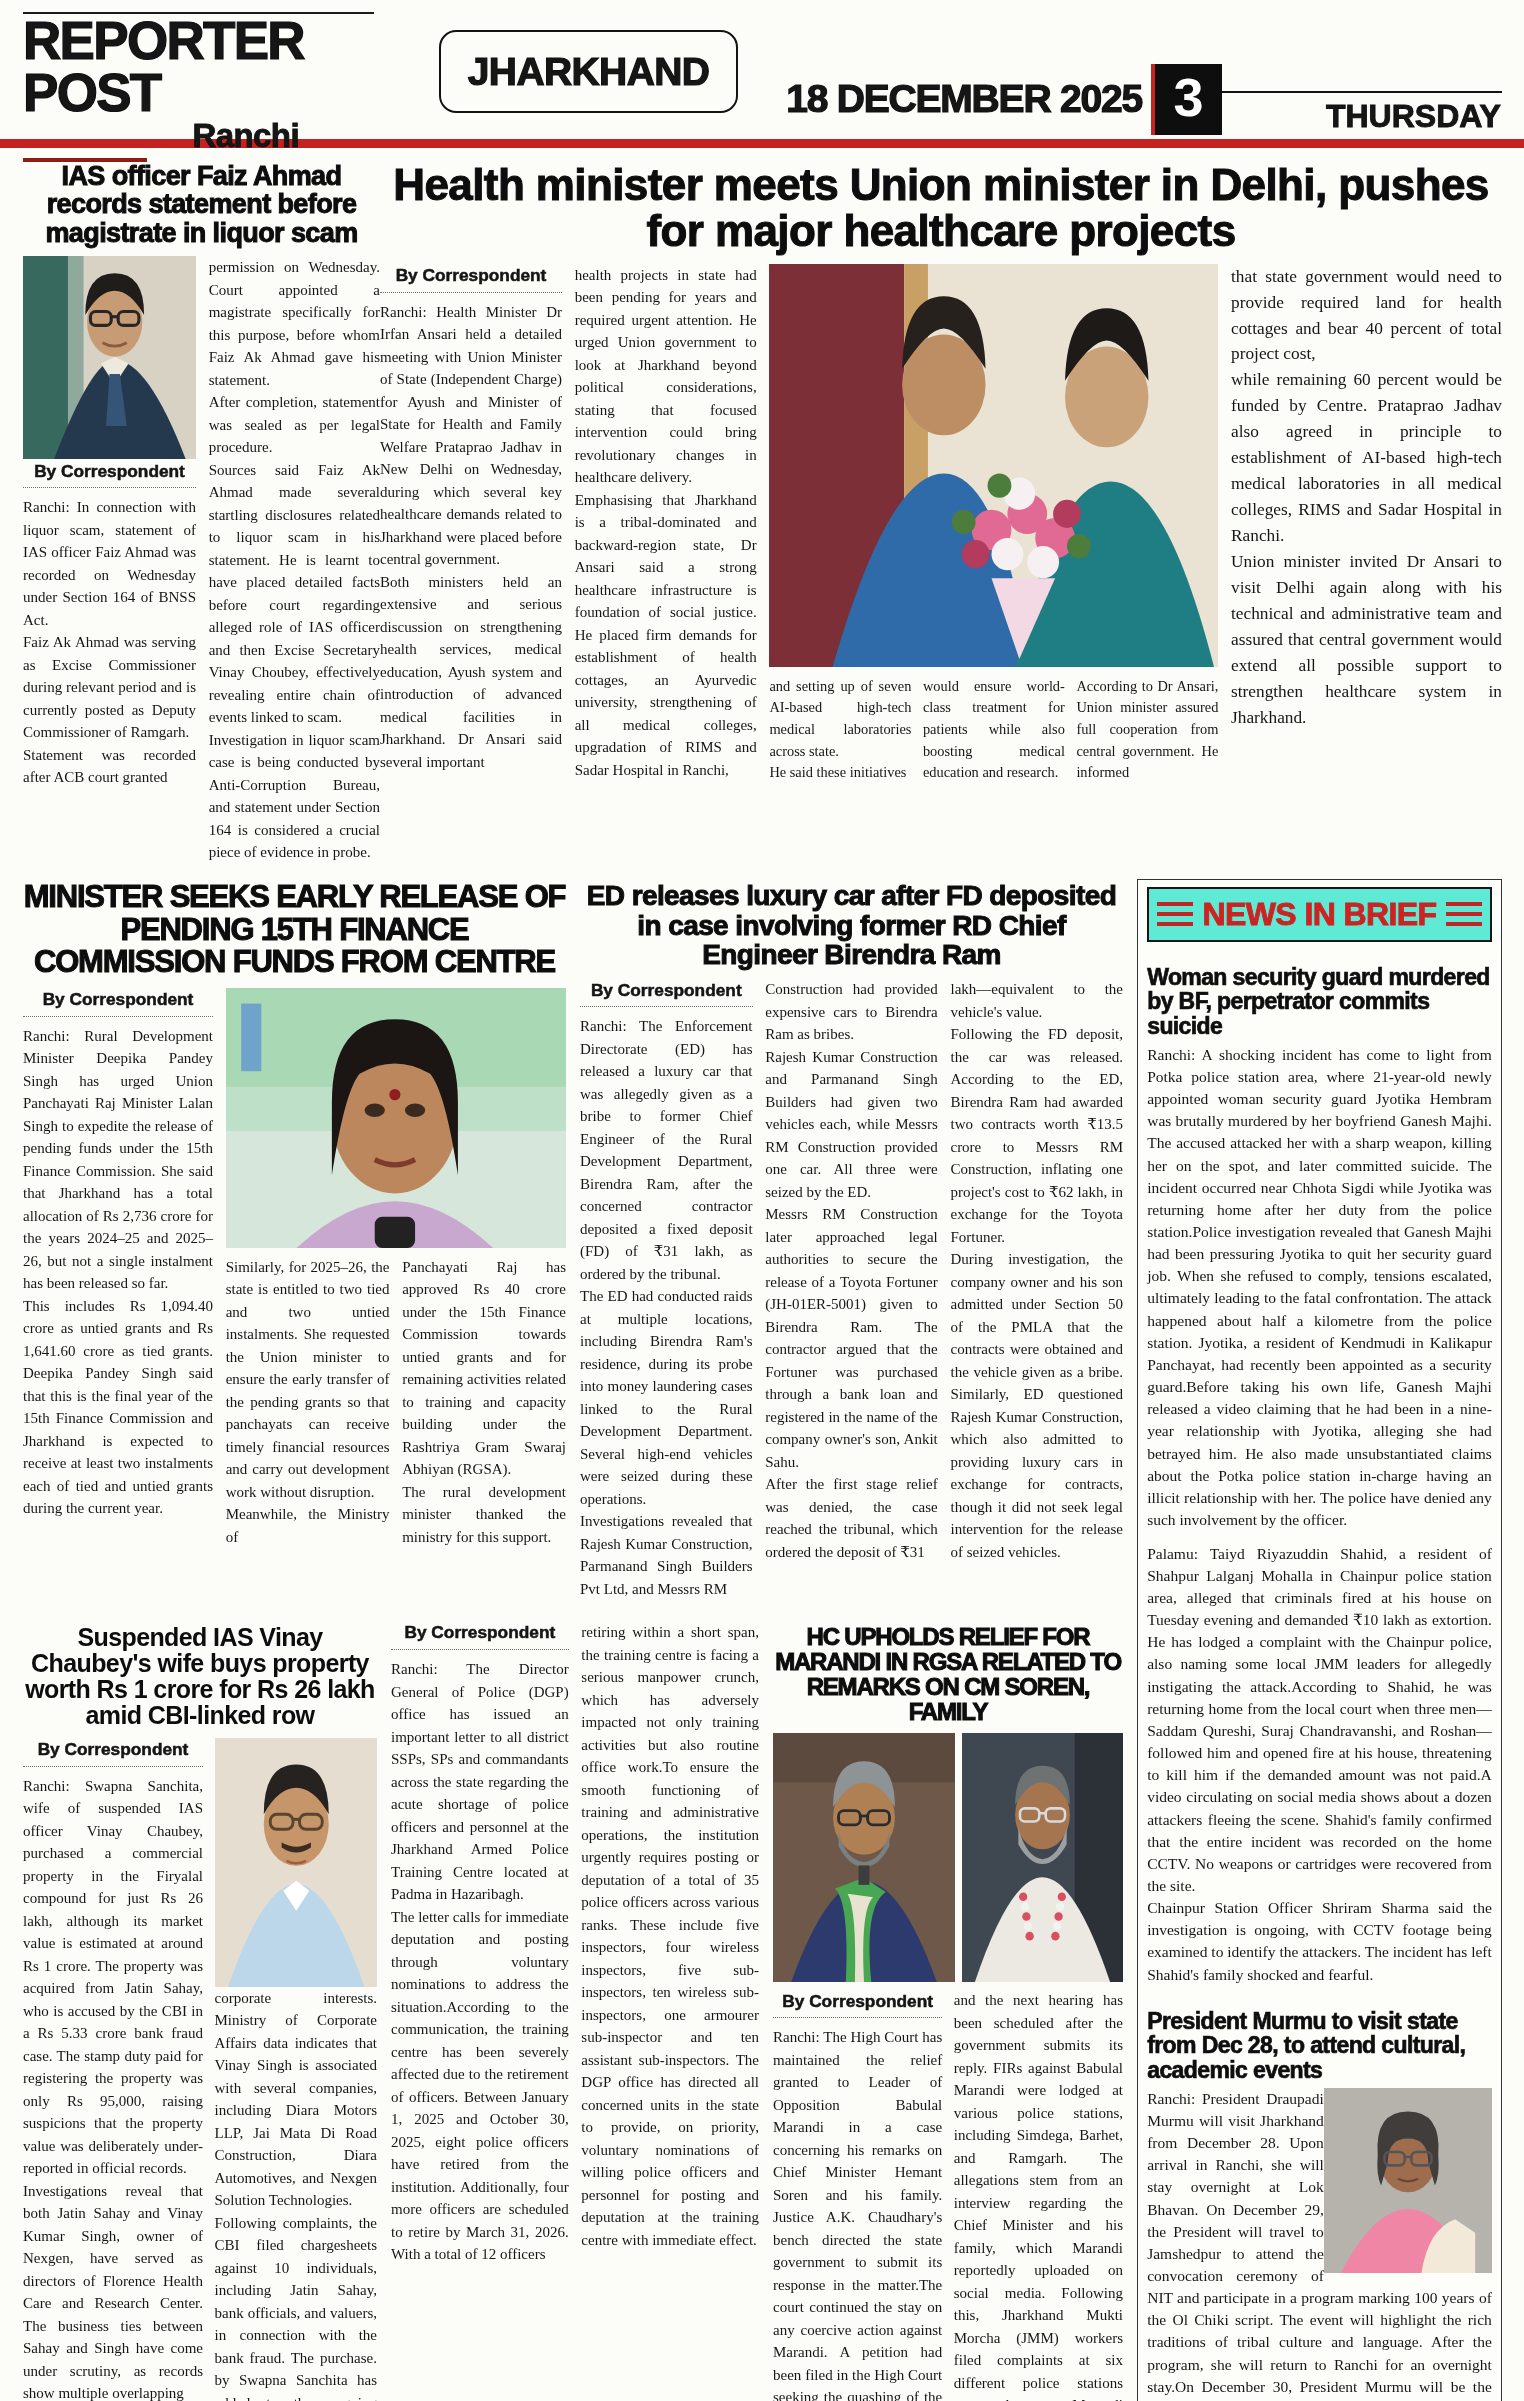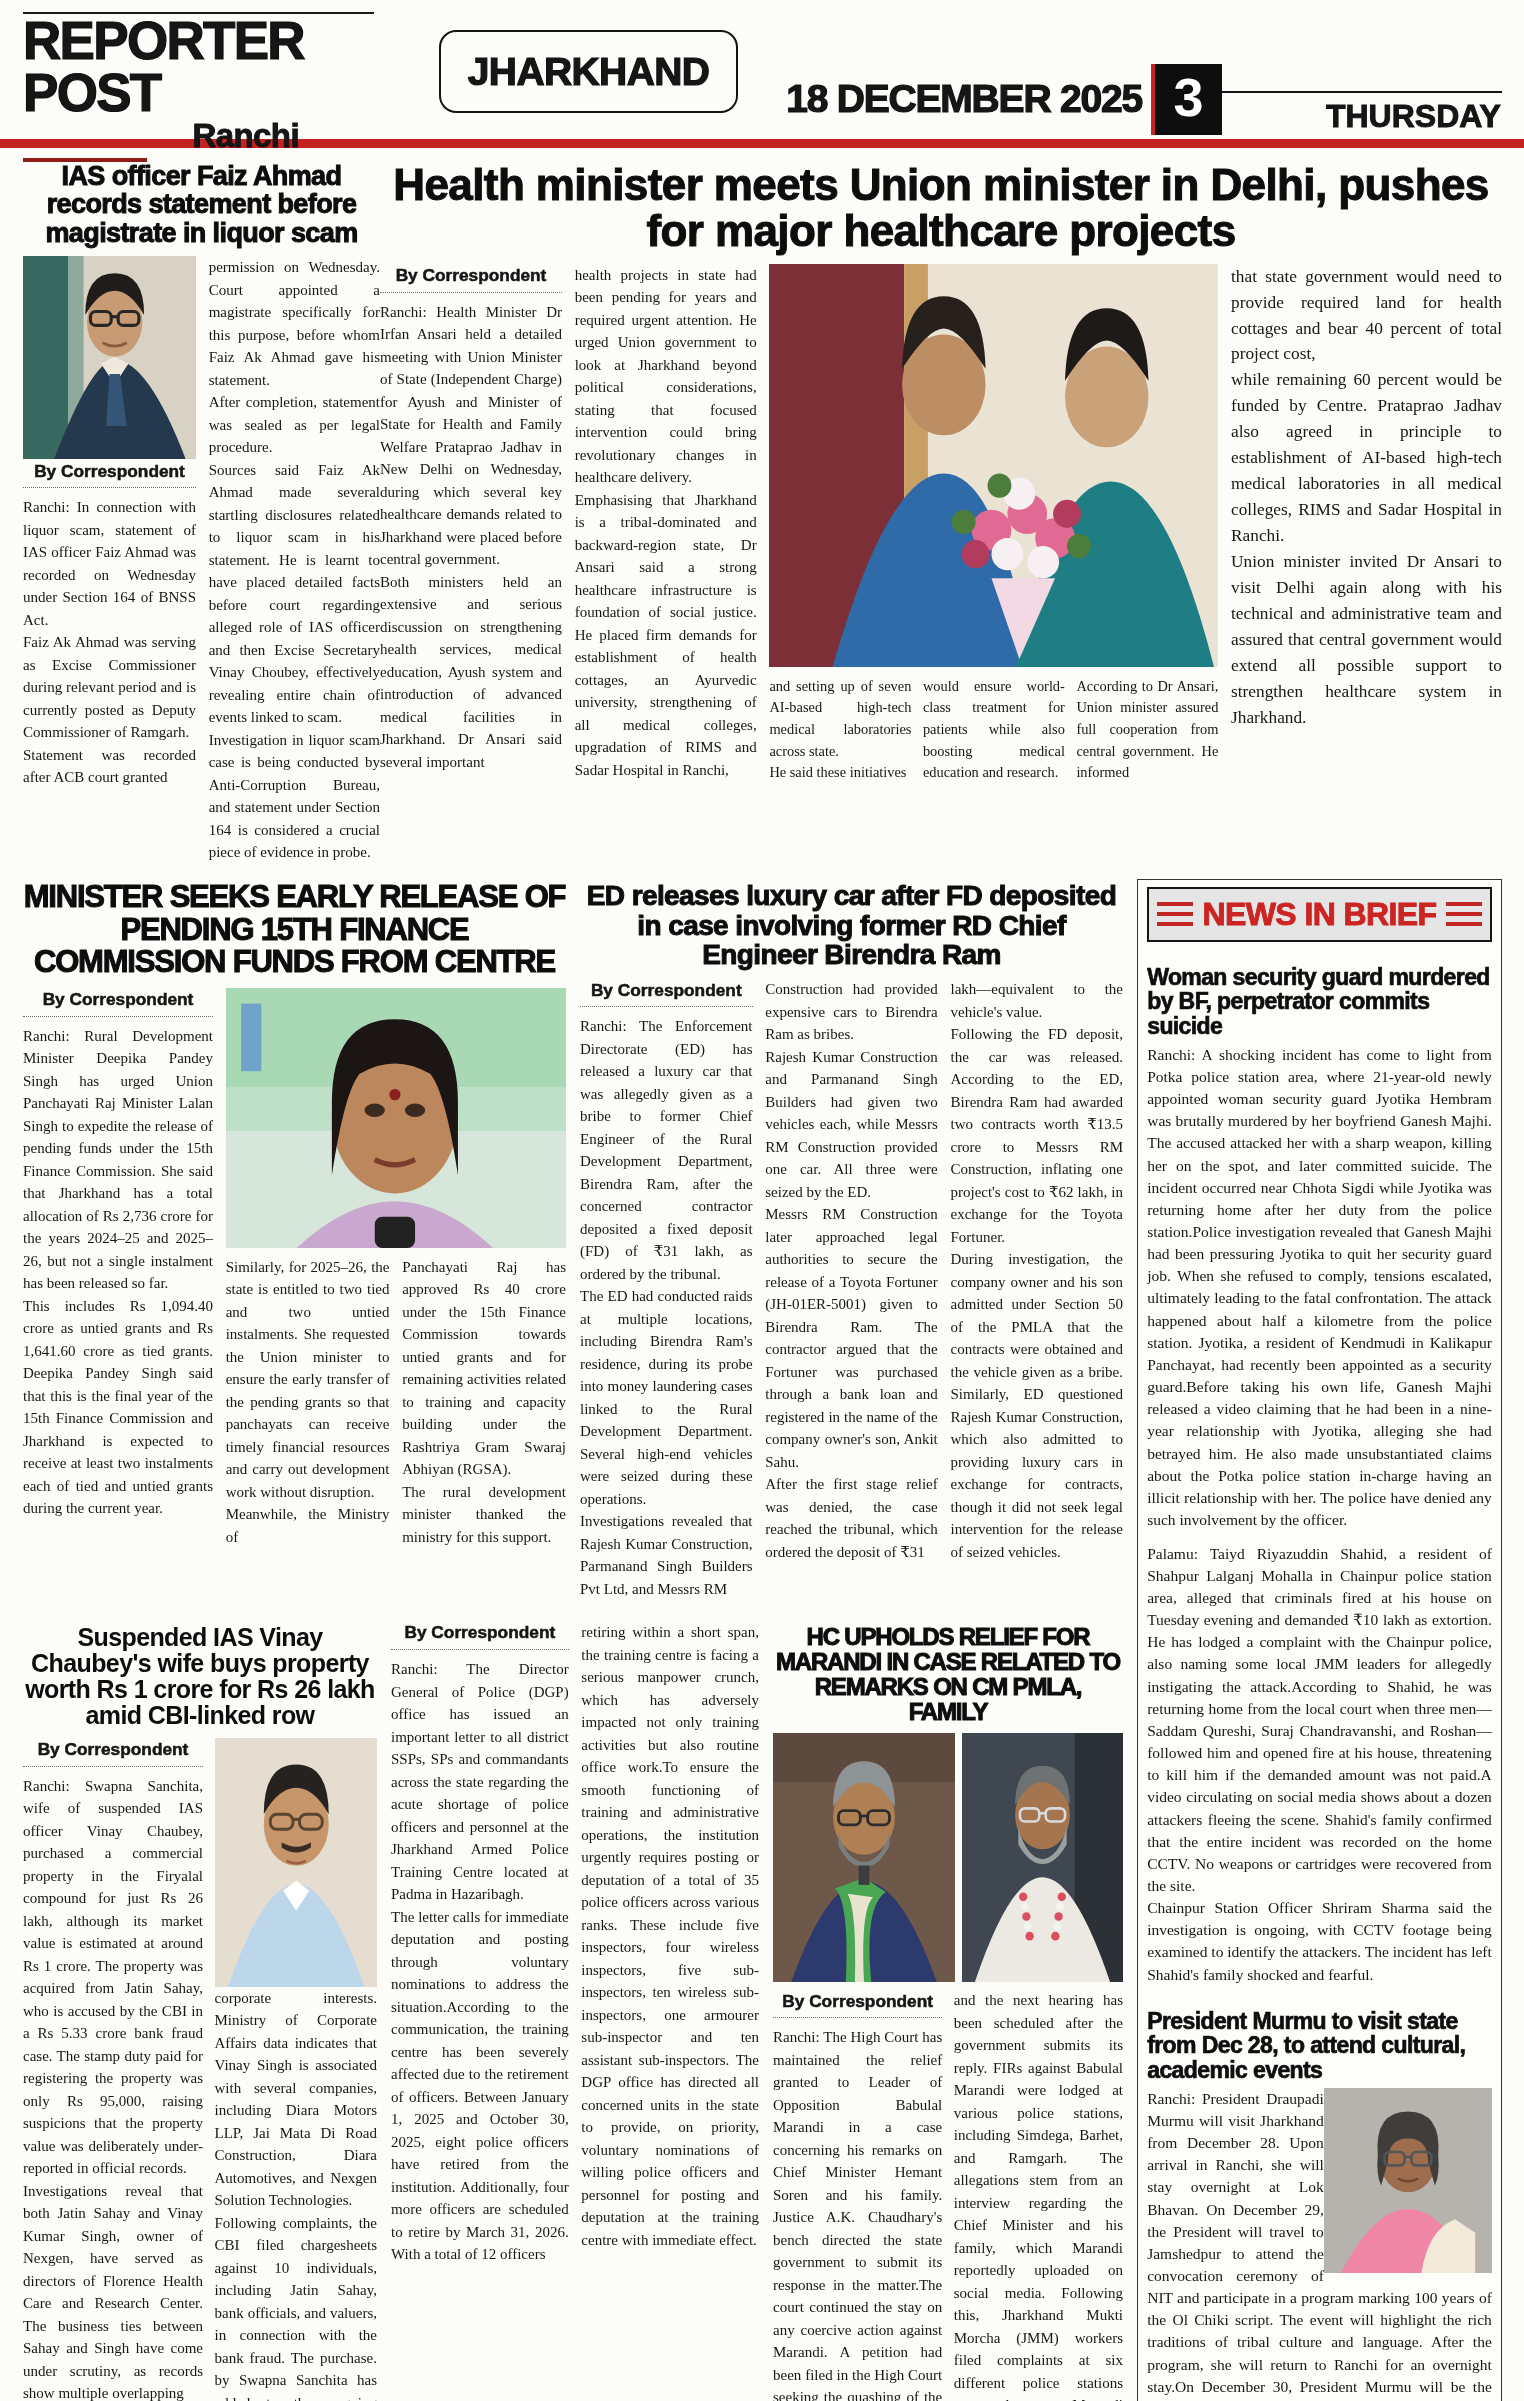--- a/index.html
+++ b/index.html
@@ -70,21 +70,21 @@
   .dgp-body>div{flex:1;}
   .art-marandi{flex:1;}
   .mar-photos{display:flex;gap:7px;margin-bottom:7px;}
   .mar-photo1{width:182px;height:249px;}
   .mar-photo2{flex:1;height:249px;}
   .mar-body{display:flex;gap:11.5px;}
   .mar-body>div{flex:1;}
 
   
   .rail{flex:1;border:1.2px solid #333;padding:7px 9.2px 4.6px;background:#fdfdfa;}
-  .nib-box{border:2.3px solid #151515;display:flex;align-items:center;gap:9.2px;padding:7px 8px;margin-bottom:9.2px;background:#e5e5e5;}
+  .nib-box{border:2.3px solid #151515;display:flex;align-items:center;gap:9.2px;padding:7px 8px;margin-bottom:9.2px;background:#5eead4;}
   .nib-stripes{flex:1;height:24px;background:repeating-linear-gradient(to bottom,#c22624 0 4px,transparent 4px 10px);}
   .nib-title{color:#cb2423;font-family:"Liberation Sans","DejaVu Sans",sans-serif;font-weight:bold;font-size:32px;letter-spacing:-0.6px;-webkit-text-stroke:0.9px #cb2423;white-space:nowrap;}
   .brief{margin-bottom:11.5px;}
   .brief-hl{font-family:"Liberation Sans","DejaVu Sans",sans-serif;font-weight:bold;font-size:23px;line-height:1.06;letter-spacing:-0.6px;margin-bottom:5.8px;-webkit-text-stroke:0.7px #101010;color:#0e0e0e;}
   .brief-body{font-size:15.5px;line-height:1.43;text-align:justify;white-space:pre-line;}
   .murmu-photo{float:right;width:168px;height:185px;margin:4.6px 0 5.8px 9.2px;}
 </style>
 </head>
 <body>
 
@@ -294,21 +294,21 @@
             <div>
               <div class="byline">By Correspondent</div>
               <div class="col">Ranchi: The Director General of Police (DGP) office has issued an important letter to all district SSPs, SPs and commandants across the state regarding the acute shortage of police officers and personnel at the Jharkhand Armed Police Training Centre located at Padma in Hazaribagh.
 The letter calls for immediate deputation and posting through voluntary nominations to address the situation.According to the communication, the training centre has been severely affected due to the retirement of officers. Between January 1, 2025 and October 30, 2025, eight police officers have retired from the institution. Additionally, four more officers are scheduled to retire by March 31, 2026. With a total of 12 officers</div>
             </div>
             <div class="col">retiring within a short span, the training centre is facing a serious manpower crunch, which has adversely impacted not only training activities but also routine office work.To ensure the smooth functioning of training and administrative operations, the institution urgently requires posting or deputation of a total of 35 police officers across various ranks. These include five inspectors, four wireless inspectors, five sub-inspectors, ten wireless sub-inspectors, one armourer sub-inspector and ten assistant sub-inspectors. The DGP office has directed all concerned units in the state to provide, on priority, voluntary nominations of willing police officers and personnel for posting and deputation at the training centre with immediate effect.</div>
           </div>
         </article>
 
         <article class="art-marandi">
-          <h2 class="hl heavy cond" style="font-size:24px">HC UPHOLDS RELIEF FOR MARANDI IN CASE RELATED TO REMARKS ON CM PMLA, FAMILY</h2>
+          <h2 class="hl heavy cond" style="font-size:24px">HC UPHOLDS RELIEF FOR MARANDI IN RGSA RELATED TO REMARKS ON CM SOREN, FAMILY</h2>
           <div class="mar-photos">
             <figure class="photo mar-photo1">
               <svg viewBox="0 0 100 141" preserveAspectRatio="none">
                 <rect width="100" height="141" fill="#6e5849"></rect>
                 <rect width="100" height="28" fill="#5c4a3e"></rect>
                 <path d="M10 141 Q30 84 50 84 Q70 84 90 141Z" fill="#2c3a6e"></path>
                 <path d="M34 88 Q42 96 40 141 L54 141 Q50 98 62 90 L50 82Z" fill="#49a653"></path>
                 <path d="M41 91 Q46 100 45 141 L50 141 Q48 100 55 93Z" fill="#e8e3cf"></path>
                 <ellipse cx="50" cy="48" rx="17" ry="21" fill="#b08055"></ellipse>
                 <path d="M33 42 Q33 16 50 16 Q67 16 67 42 Q59 28 50 28 Q41 28 33 42Z" fill="#8e9496"></path>

